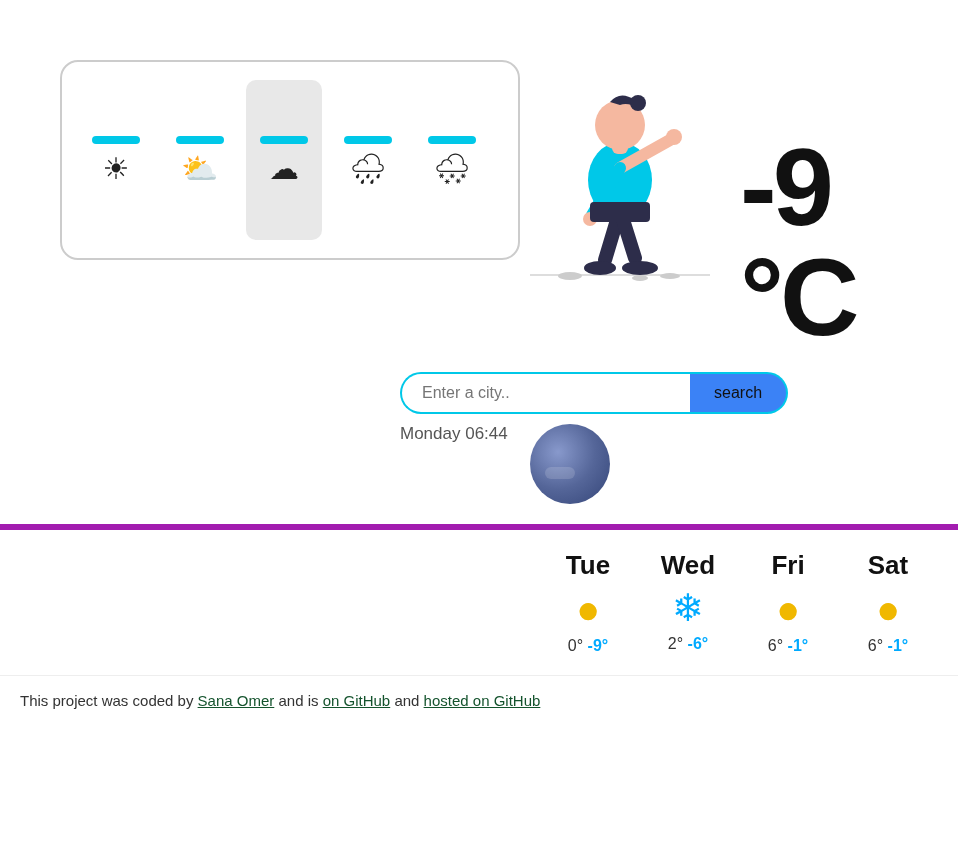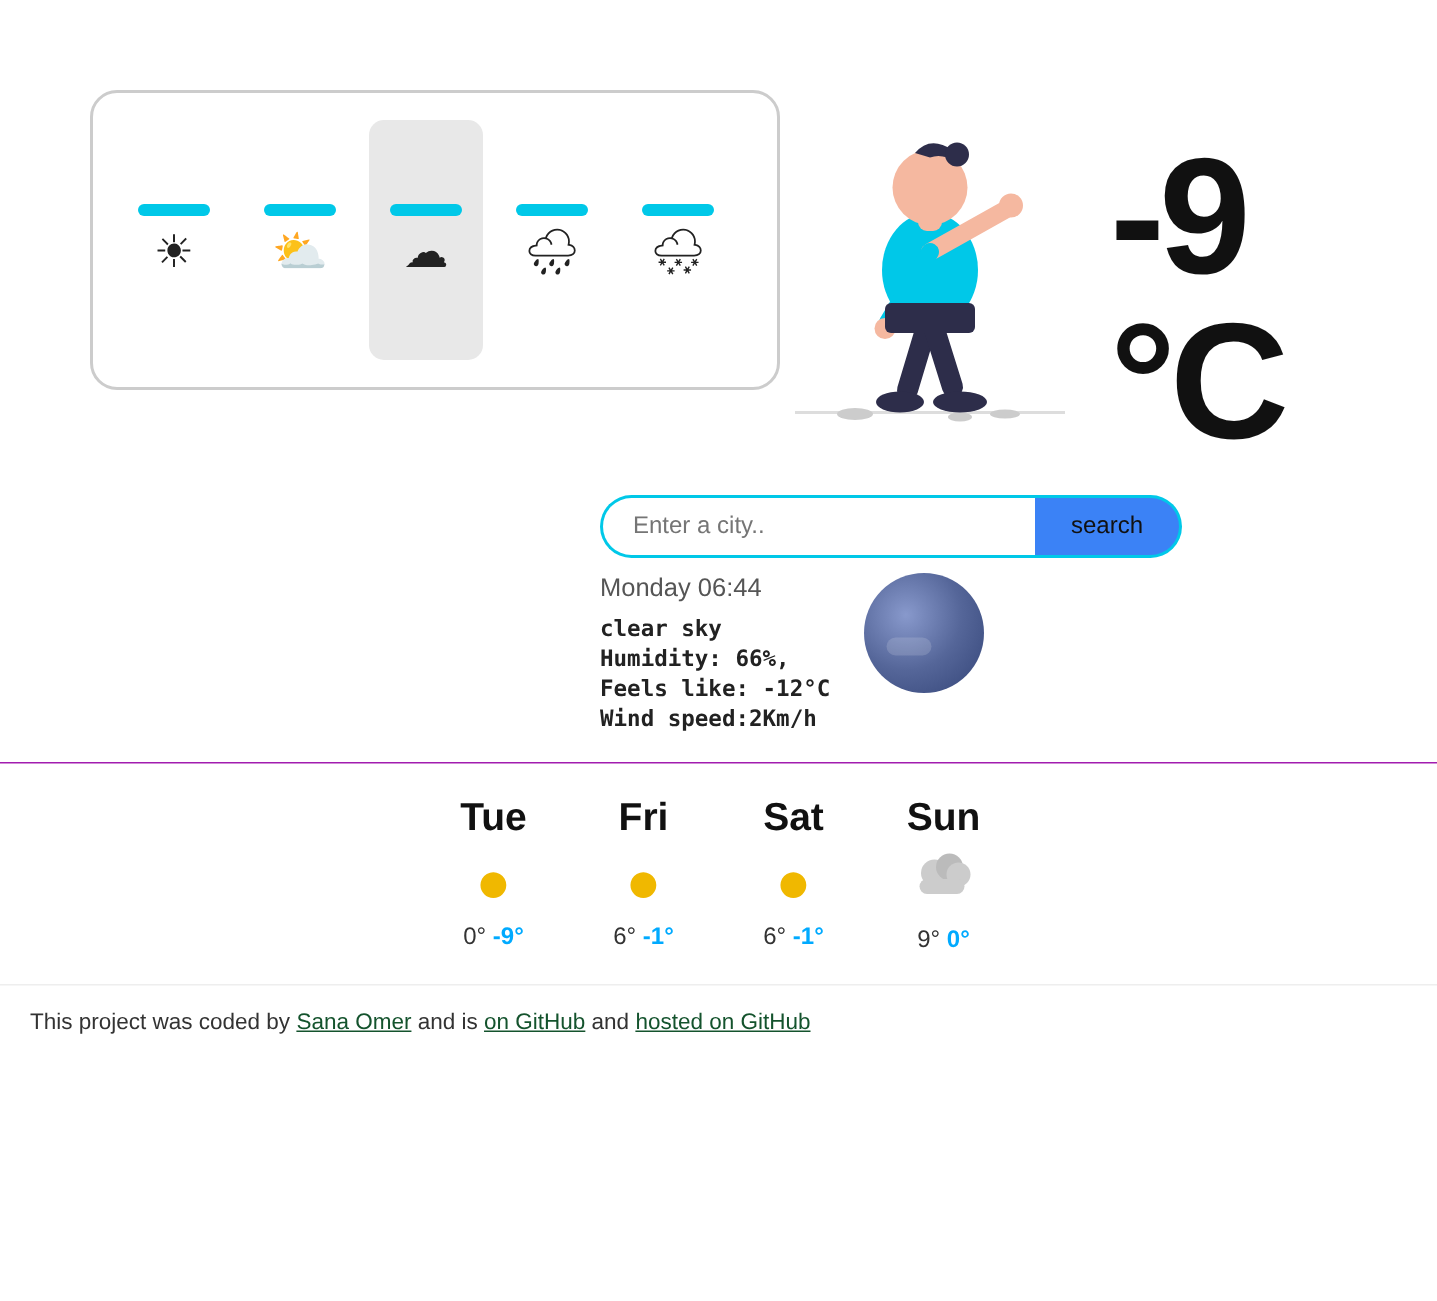--- a/index.html
+++ b/index.html
@@ -81,20 +81,21 @@
       margin-left: 20px;
       margin-top: 60px;
     }
 
     .temp-value {
       font-size: 110px;
       font-weight: 900;
       line-height: 1;
       color: #111;
       letter-spacing: -4px;
+      margin-top: 42px;
     }
 
     .city-name {
       font-size: 36px;
       font-weight: 700;
       color: #111;
       margin-top: -10px;
     }
 
     
@@ -178,24 +179,24 @@
       height: 12px;
       background: rgba(255,255,255,0.15);
       border-radius: 6px;
       bottom: 25px;
       left: 15px;
     }
 
     
     .forecast-section {
       display: flex;
-      justify-content: center;
+      justify-content: flex-end;
       padding: 20px 20px 20px 20px;
       margin-top: 20px;
-      border-top: 1px solid #a21caf;
+      border-top: 6px solid #a21caf;
     }
 
     .forecast-day {
       display: flex;
       flex-direction: column;
       align-items: center;
       gap: 8px;
       min-width: 100px;
     }
 
@@ -325,61 +326,48 @@
 <div class="search-section">
   <div class="search-row">
     <input type="text" class="city-input" placeholder="Enter a city.." style="">
     <button class="search-btn">search</button>
   </div>
 </div>
 
 <div class="weather-info">
   <div class="info-block">
     <p class="datetime">Monday 06:44</p>
-    <div class="weather-details">
-      <p>clear sky</p>
-      <p>Humidity: 66%,</p>
-      <p>Feels like: -12°C</p>
-      <p>Wind speed:2Km/h</p>
-    </div>
   </div>
   <div class="weather-icon-large"></div>
 </div>
 
 <div class="forecast-section">
 
   <div class="forecast-day">
     <span class="day-label">Tue</span>
     <span class="forecast-icon" style="color:#f0b800; font-size:40px;">●</span>
     <span class="forecast-temps">0° <span class="temp-low">-9°</span></span>
   </div>
 
+  <div class="forecast-day">
+    <span class="day-label">Wed</span>
+    <span class="forecast-icon" style="font-size:38px; color:#00aaff;">❄</span>
+    <span class="forecast-temps">2° <span class="temp-low">-6°</span></span>
+  </div>
 
 
   <div class="forecast-day">
     <span class="day-label">Fri</span>
     <span class="forecast-icon" style="color:#f0b800; font-size:40px;">●</span>
     <span class="forecast-temps">6° <span class="temp-low">-1°</span></span>
   </div>
 
   <div class="forecast-day">
     <span class="day-label">Sat</span>
     <span class="forecast-icon" style="color:#f0b800; font-size:40px;">●</span>
     <span class="forecast-temps">6° <span class="temp-low">-1°</span></span>
   </div>
 
-  <div class="forecast-day">
-    <span class="day-label">Sun</span>
-    <span class="forecast-icon">
-      <svg width="52" height="36" viewBox="0 0 52 36" xmlns="http://www.w3.org/2000/svg">
-        <circle cx="20" cy="14" r="9" fill="#cccccc"></circle>
-        <circle cx="30" cy="10" r="9" fill="#bbbbbb"></circle>
-        <circle cx="36" cy="15" r="8" fill="#cccccc"></circle>
-        <rect x="10" y="18" width="30" height="10" rx="5" fill="#cccccc"></rect>
-      </svg>
-    </span>
-    <span class="forecast-temps">9° <span class="temp-low">0°</span></span>
-  </div>
 </div>
 
 <div class="footer">
   <span>This project was coded by </span><a href="#">Sana Omer</a><span> and is </span><a href="#">on GitHub</a><span> and </span><a href="#">hosted on GitHub</a>
 </div>
 
 </body></html>

